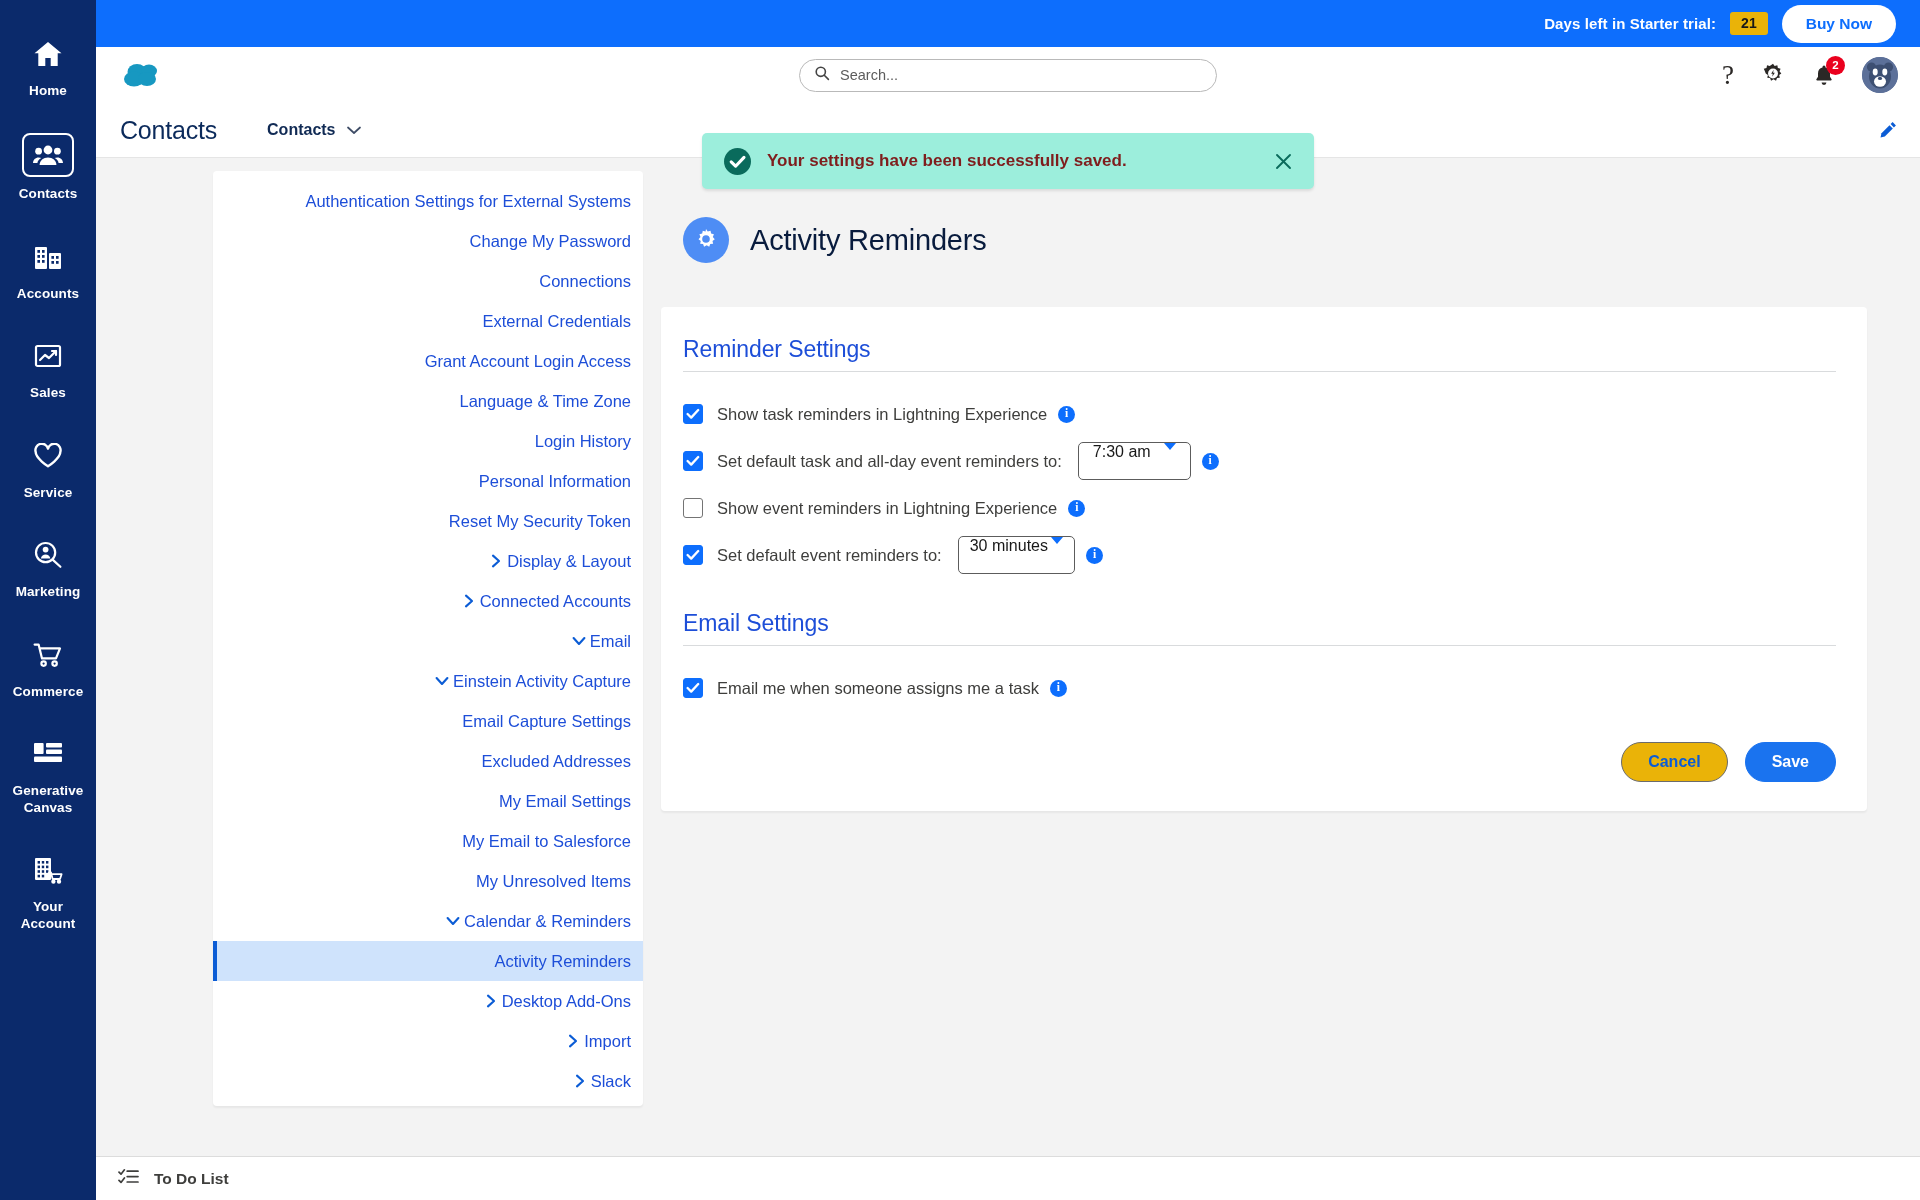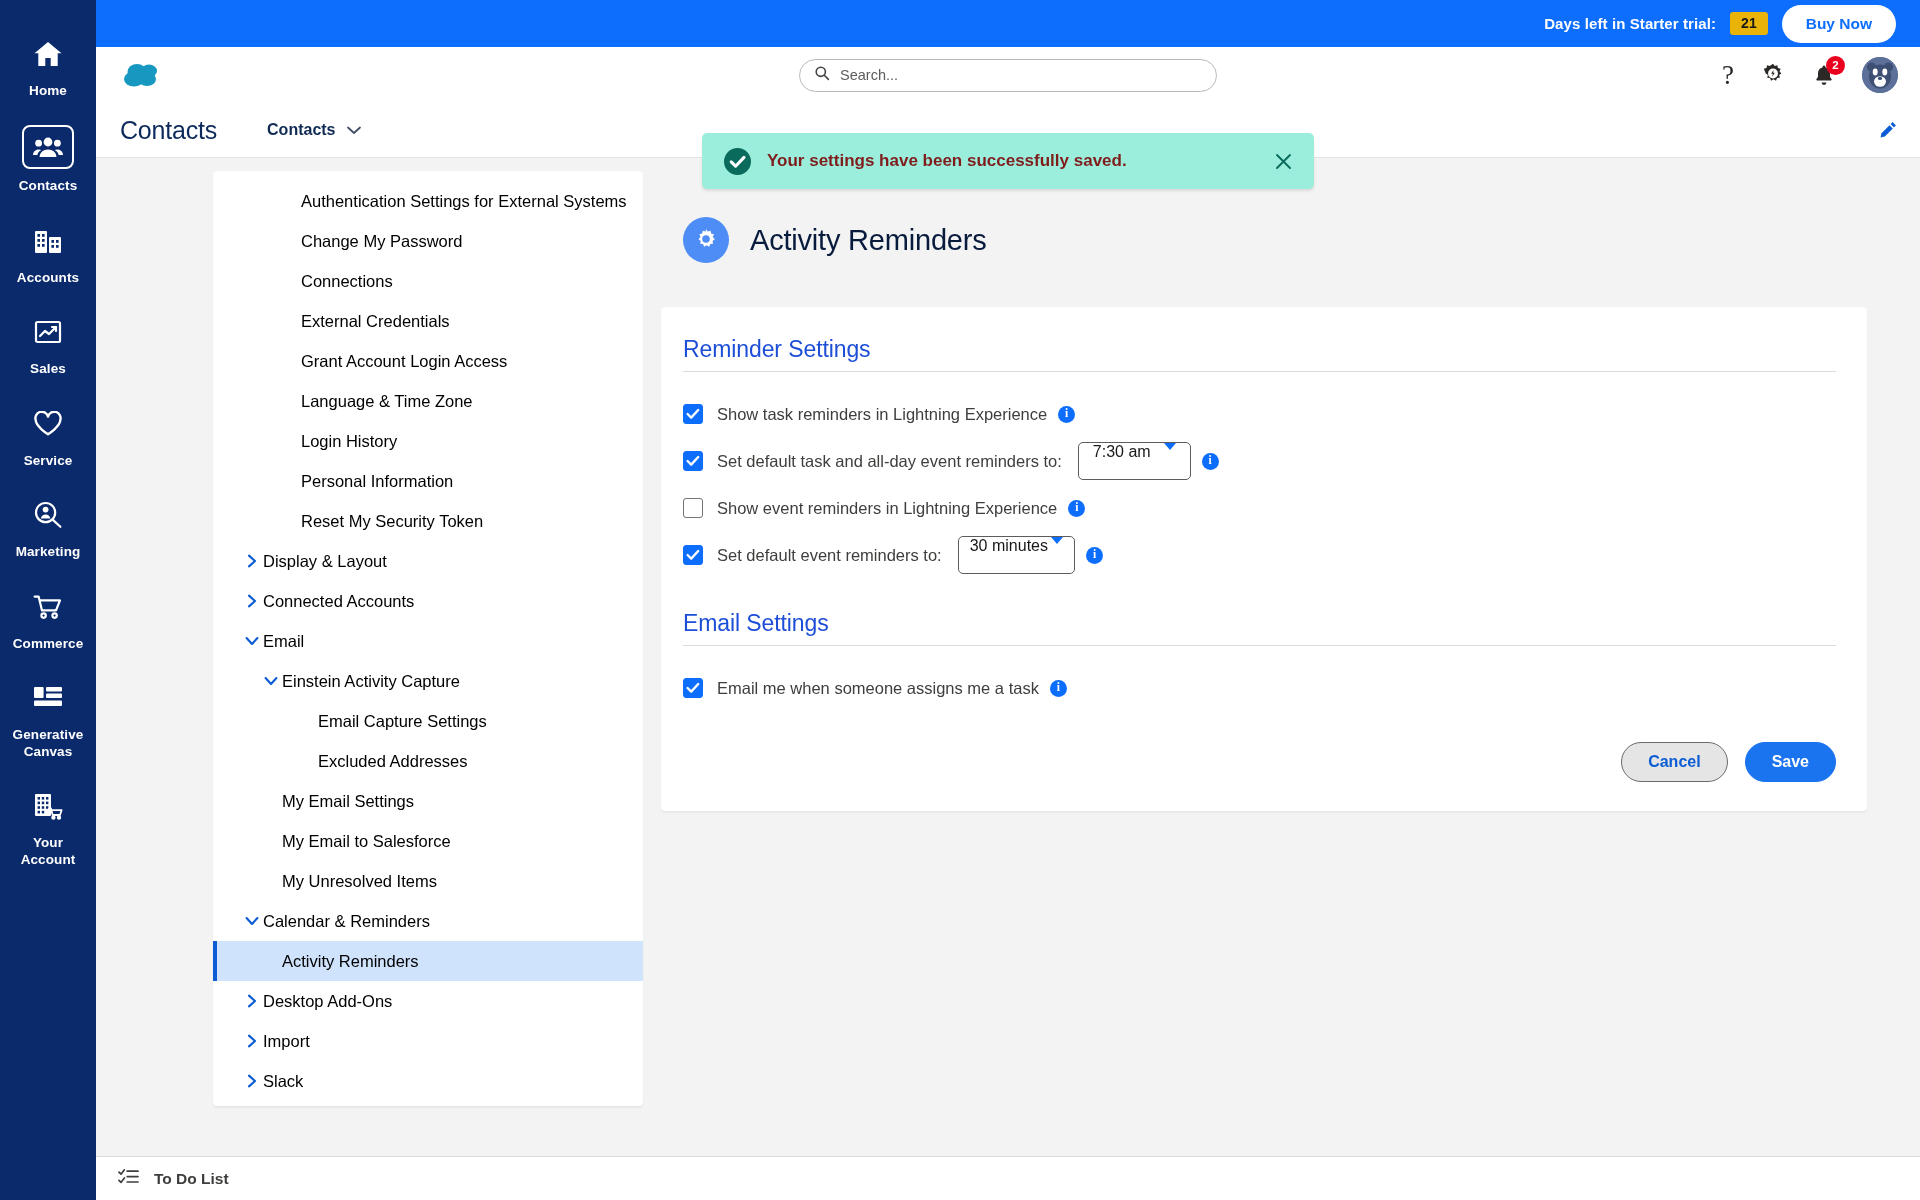--- a/index.html
+++ b/index.html
@@ -13,21 +13,21 @@
   
   .app { position: relative; width: 1920px; height: 1200px; display: flex; }
 
   
   .app-rail {
     width: 96px; flex: 0 0 96px;
     background: #0b2a6b;
     display: flex; flex-direction: column;
     align-items: center;
     padding-top: 22px;
-    gap: 0;
+    gap: 8px;
   }
   .rail-item {
     width: 96px;
     display: flex; flex-direction: column; align-items: center;
     padding: 12px 4px 14px 4px;
     cursor: pointer;
     text-decoration: none;
   }
   .rail-icon {
     width: 46px; height: 40px;
@@ -167,25 +167,26 @@
     border-radius: 4px;
     box-shadow: 0 2px 2px rgba(0,0,0,.05);
     padding: 10px 0 24px 0;
     height: 935px;
     overflow: hidden;
   }
   .tree-item {
     display: flex; align-items: center;
     min-height: 40px;
     font-size: 16.5px;
-    color: #000000;
+    color: #1d4ed8;
     cursor: pointer;
     padding: 5px 12px 5px 0;
     border-left: 4px solid transparent;
     line-height: 1.25;
+    justify-content: flex-end;
   }
   .tree-item .chev { width: 22px; flex: 0 0 22px; display: flex; align-items: center; justify-content: center; color: #0b5cd5; }
   .tree-item.lvl0 { padding-left: 24px; }
   .tree-item.lvl1 { padding-left: 43px; }
   .tree-item.lvl1-leaf { padding-left: 65px; }
   .tree-item.lvl2-leaf { padding-left: 101px; }
   .tree-item.lvl0-leaf { padding-left: 84px; }
   .tree-item.selected {
     background: #cfe3fc;
     border-left: 4px solid #0b5cd5;
@@ -254,21 +255,21 @@
   .caret { width: 0; height: 0; border-left: 6px solid transparent; border-right: 6px solid transparent; border-top: 7px solid #0d6efd; }
 
   .btn-row { display: flex; justify-content: flex-end; gap: 17px; margin-top: 36px; }
   .btn {
     border-radius: 999px;
     font-size: 16px; font-weight: bold;
     font-family: "Liberation Sans", sans-serif;
     padding: 10px 26px;
     cursor: pointer;
   }
-  .btn-cancel { background: #e5e5e5; color: #0b5cd5; border: 1px solid #6b6b6b; }
+  .btn-cancel { background: #eab308; color: #0b5cd5; border: 1px solid #6b6b6b; }
   .btn-save { background: #1a73ef; color: #ffffff; border: 1px solid #1a73ef; }
 
   
   .utility-bar {
     position: absolute; left: 0; bottom: 0;
     width: 100%; height: 44px;
     background: #ffffff;
     border-top: 1px solid #dcdcdc;
     display: flex; align-items: center;
     padding-left: 22px; gap: 16px;

